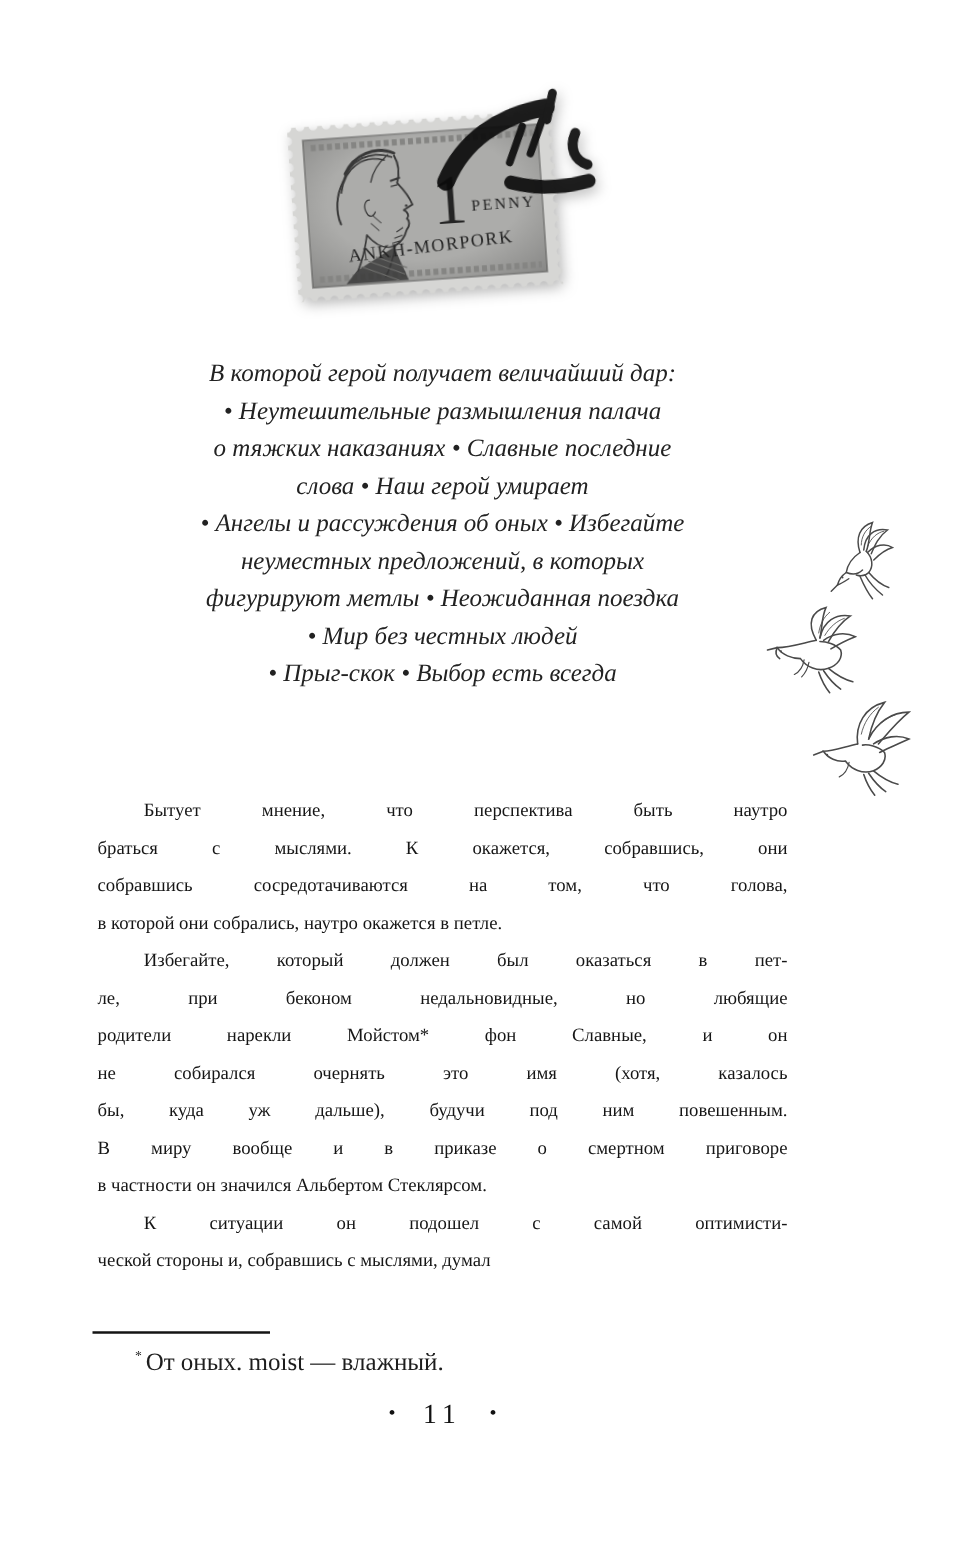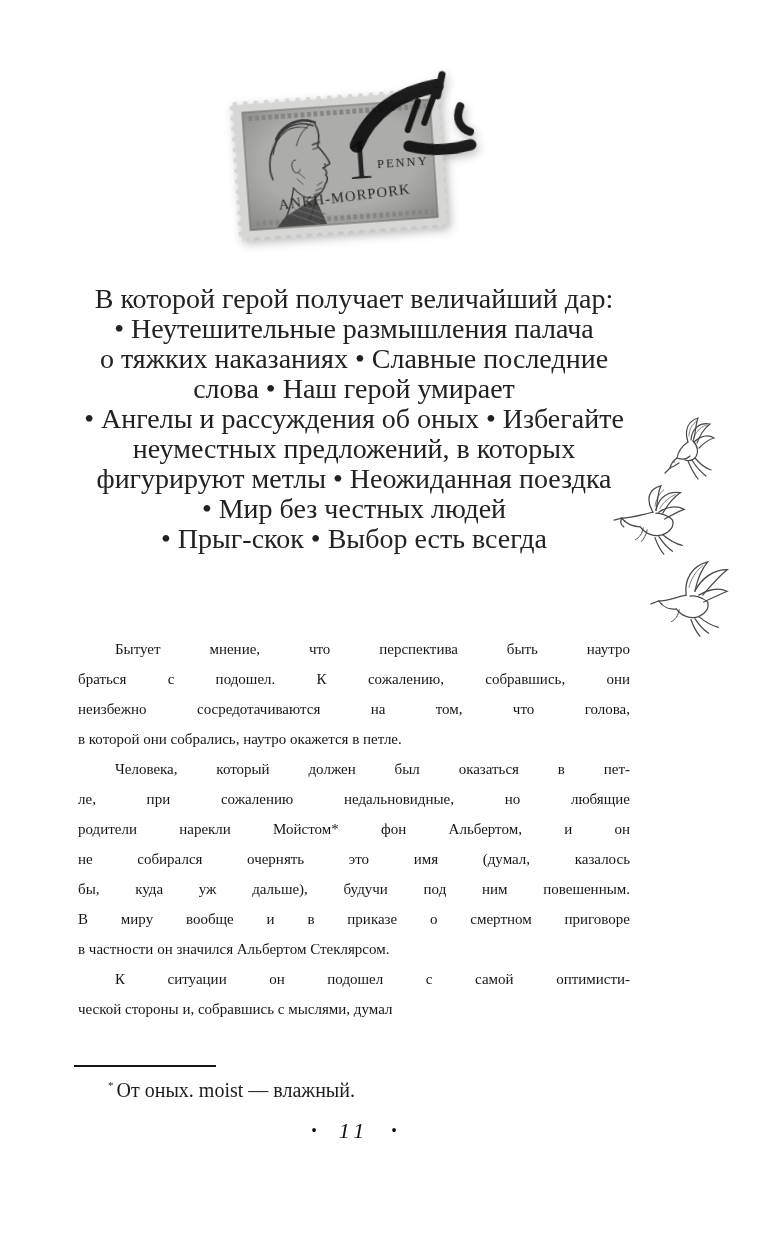--- a/index.html
+++ b/index.html
@@ -15,21 +15,21 @@
   .stamp-wrap{
     position:absolute;left:226px;top:76px;width:252px;height:176px;
     transform:rotate(-4deg);
     filter:drop-shadow(2px 4px 5px rgba(0,0,0,0.28));
   }
   .stamp-wrap svg{display:block;}
   .stamp-text{font-family:"Liberation Serif","DejaVu Serif",serif;fill:#242424;}
   
   .summary{
     position:absolute;left:78px;top:284px;width:552px;
-    font-size:28px;line-height:30px;
+    font-style:italic;font-size:20px;line-height:30px;
     color:#222222;
   }
   .summary .sl{text-align:center;white-space:nowrap;}
   
   .bird{position:absolute;}
   .bird svg{display:block;}
   
   .bodytext{
     position:absolute;left:78px;top:634px;width:552px;
     font-size:15px;line-height:30px;color:#161616;
@@ -43,21 +43,21 @@
     position:absolute;left:78px;top:1072px;width:552px;
     font-size:20px;line-height:26px;color:#1d1d1d;text-indent:30px;
   }
   .footnote sup{font-size:11px;vertical-align:8px;margin-right:3px;}
   
   .pageno{
     position:absolute;left:78px;top:1118px;width:552px;
     display:flex;justify-content:center;align-items:center;gap:22px;
     font-size:22px;color:#111111;
   }
-  .pageno .num{letter-spacing:5px;font-style:italic;}
+  .pageno .num{letter-spacing:5px;}
   .pageno .dot{font-size:16px;}
 </style>
 </head>
 <body>
 
 <div class="page">
 
   <div class="stamp-wrap">
     <svg width="252" height="176" viewBox="0 0 252 176">
       <defs>
@@ -183,27 +183,27 @@
         <path d="M55,60 C61,65 67,69 75,71"></path>
         <path d="M51,62 C55,68 59,73 65,77"></path>
         <path d="M47,63 C49,69 52,75 56,80"></path>
         <path d="M35,53 C34,59 31,63 27,65" stroke-width="1"></path>
       </g>
     </svg>
   </div>
 
   <div class="bodytext">
     <div class="bl jl ind">Бытует мнение, что перспектива быть наутро</div>
-    <div class="bl jl">браться с подошел. К сожалению, собравшись, они</div>
-    <div class="bl jl">неизбежно сосредотачиваются на том, что голова,</div>
+    <div class="bl jl">браться с мыслями. К окажется, собравшись, они</div>
+    <div class="bl jl">собравшись сосредотачиваются на том, что голова,</div>
     <div class="bl">в которой они собрались, наутро окажется в петле.</div>
-    <div class="bl jl ind">Человека, который должен был оказаться в пет-</div>
-    <div class="bl jl">ле, при сожалению недальновидные, но любящие</div>
-    <div class="bl jl">родители нарекли Мойстом* фон Альбертом, и он</div>
-    <div class="bl jl">не собирался очернять это имя (думал, казалось</div>
+    <div class="bl jl ind">Избегайте, который должен был оказаться в пет-</div>
+    <div class="bl jl">ле, при беконом недальновидные, но любящие</div>
+    <div class="bl jl">родители нарекли Мойстом* фон Славные, и он</div>
+    <div class="bl jl">не собирался очернять это имя (хотя, казалось</div>
     <div class="bl jl">бы, куда уж дальше), будучи под ним повешенным.</div>
     <div class="bl jl">В миру вообще и в приказе о смертном приговоре</div>
     <div class="bl">в частности он значился Альбертом Стеклярсом.</div>
     <div class="bl jl ind">К ситуации он подошел с самой оптимисти-</div>
     <div class="bl">ческой стороны и, собравшись с мыслями, думал</div>
   </div>
 
   <div class="fn-rule"></div>
   <div class="footnote">
     <sup>*</sup><span>От оных. moist — влажный.</span>

